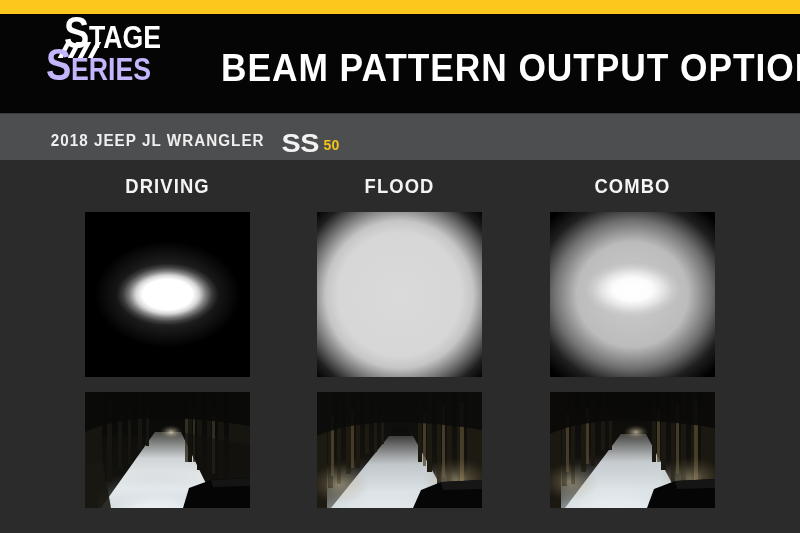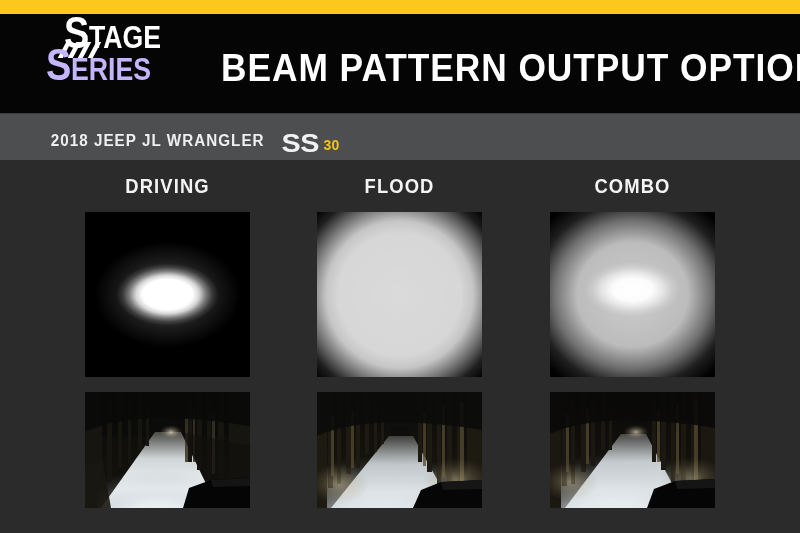--- a/index.html
+++ b/index.html
@@ -207,21 +207,21 @@
     <span class="big">S</span><span class="rest">ERIES</span>
   </div>
 </div>
 
 <div id="main-title">BEAM PATTERN OUTPUT OPTIONS</div>
 
 <div id="subtitle-band"></div>
 <div id="subtitle-row">
   <span id="vehicle-name">2018 JEEP JL WRANGLER</span>
   <span id="model-ss">SS</span>
-  <span id="model-num">30</span>
+  <span id="model-num">50</span>
 </div>
 
 <div id="main-area"></div>
 
 <div class="col-label" id="label-0">DRIVING</div>
 <div class="col-label" id="label-1">FLOOD</div>
 <div class="col-label" id="label-2">COMBO</div>
 
 <div class="beam" id="beam-0">
     <div class="glow"></div>

